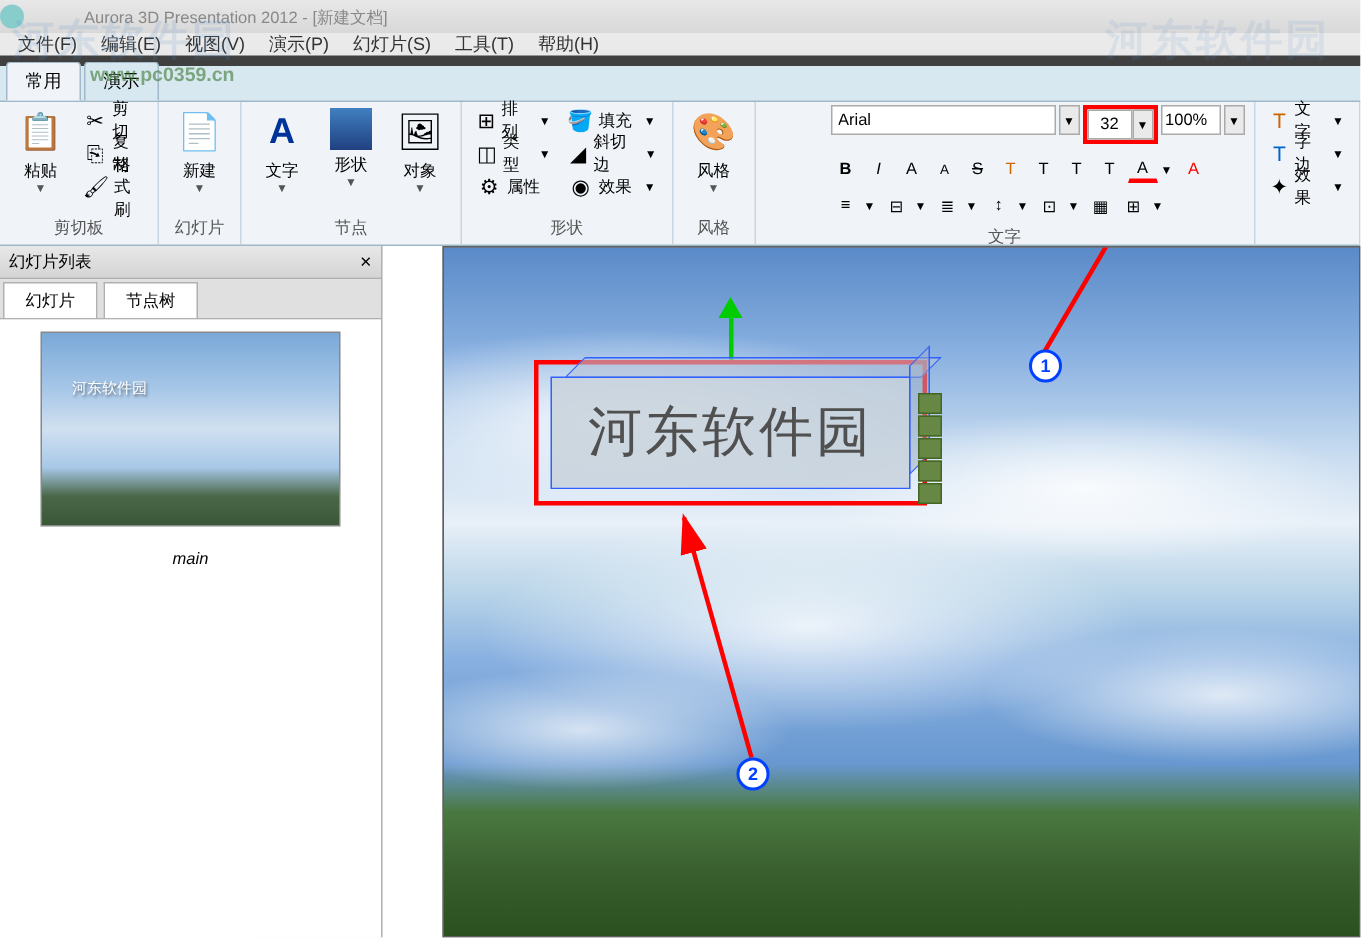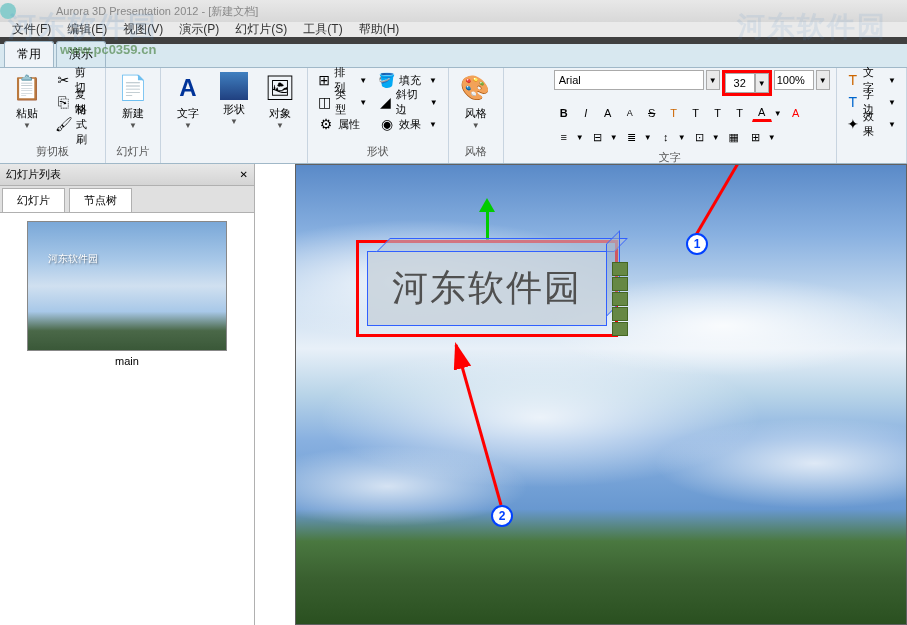--- a/index.html
+++ b/index.html
@@ -50,21 +50,21 @@
     .left-panel { width: 255px; background: #f0f0f0; border-right: 1px solid #b0b0b0; display: flex; flex-direction: column; }
     .panel-header { background: linear-gradient(#e8e8e8, #d4d4d4); padding: 3px 6px; font-size: 11px; border-bottom: 1px solid #b0b0b0; display: flex; justify-content: space-between; align-items: center; }
     .panel-close { cursor: pointer; font-size: 10px; }
     .panel-tabs { display: flex; background: #e0e0e0; border-bottom: 1px solid #b0b0b0; }
     .panel-tab { padding: 4px 14px; font-size: 11px; cursor: pointer; border: 1px solid #b0b0b0; border-bottom: none; margin: 2px 2px 0 2px; background: #ffffff; }
     .panel-tab.active { background: #fff; }
     
     .thumb-area { flex: 1; background: #fff; padding: 8px; overflow: auto; }
     .slide-thumb { width: 200px; height: 130px; border: 1px solid #888; margin: 0 auto; background: linear-gradient(to bottom, #7aa8d8 0%, #a8c8e8 30%, #d0e0f0 50%, #a8c8e8 70%, #4a6848 85%, #3a5838 100%); position: relative; cursor: pointer; }
     .thumb-text { position: absolute; top: 30px; left: 20px; color: #fff; font-size: 10px; text-shadow: 1px 1px 2px rgba(0,0,0,0.5); }
-    .thumb-label { text-align: center; font-size: 11px; margin-top: 4px; }
+    .thumb-label { text-align: center; font-size: 11px; margin-top: 16px; font-style: italic; }
 
     .canvas-area { flex: 1; background: #808080; overflow: hidden; position: relative; border: 1px solid #606060; }
     .canvas-3d { position: absolute; left: 0; top: 0; width: 100%; height: 100%; background: linear-gradient(to bottom, #5a8ac8 0%, #88b0e0 15%, #c8dcf0 30%, #e8f0f8 40%, #b8d4e8 50%, #88b0e0 60%, #6898d0 75%, #4a7840 82%, #3a6030 90%, #2a5020 100%); }
     
     .clouds { position: absolute; inset: 0; background: 
       radial-gradient(ellipse 200px 60px at 20% 25%, rgba(255,255,255,0.9), transparent),
       radial-gradient(ellipse 180px 50px at 70% 35%, rgba(255,255,255,0.85), transparent),
       radial-gradient(ellipse 220px 70px at 40% 55%, rgba(255,255,255,0.8), transparent),
       radial-gradient(ellipse 160px 45px at 85% 65%, rgba(255,255,255,0.75), transparent),
       radial-gradient(ellipse 140px 40px at 15% 70%, rgba(255,255,255,0.7), transparent);
@@ -164,20 +164,21 @@
         <div class="icon" style="background:linear-gradient(#4080c0,#204080);width:28px;height:28px;"></div>
         <div class="label">形状</div>
         <div class="dropdown-arrow">▼</div>
       </div>
       <div class="big-btn">
         <div class="icon">🖼</div>
         <div class="label">对象</div>
         <div class="dropdown-arrow">▼</div>
       </div>
     </div>
+    <div class="ribbon-group-label">节点</div>
   </div>
 
   <div class="ribbon-group">
     <div class="ribbon-group-content">
       <div class="small-btns">
         <div class="small-btn">
             <span class="icon">⊞</span>
             <span>排列</span>
             <span style="font-size:8px;margin-left:4px;">▼</span>
           </div>

